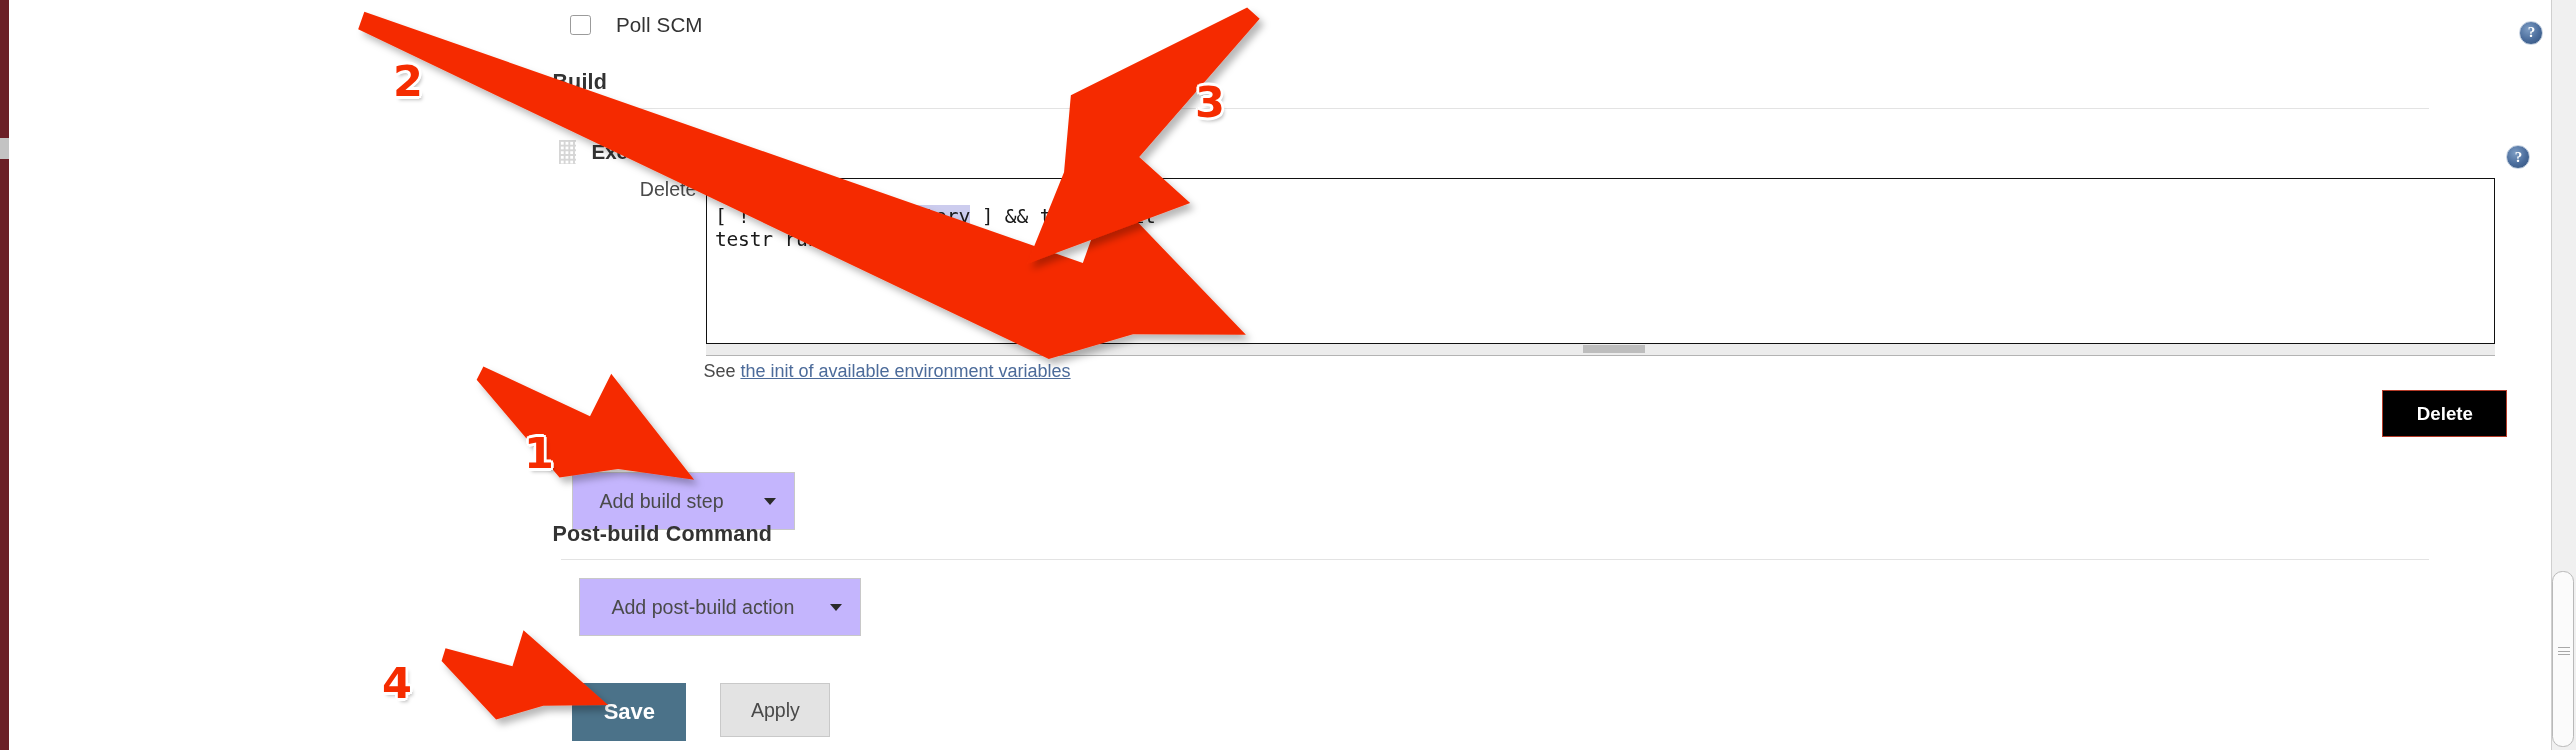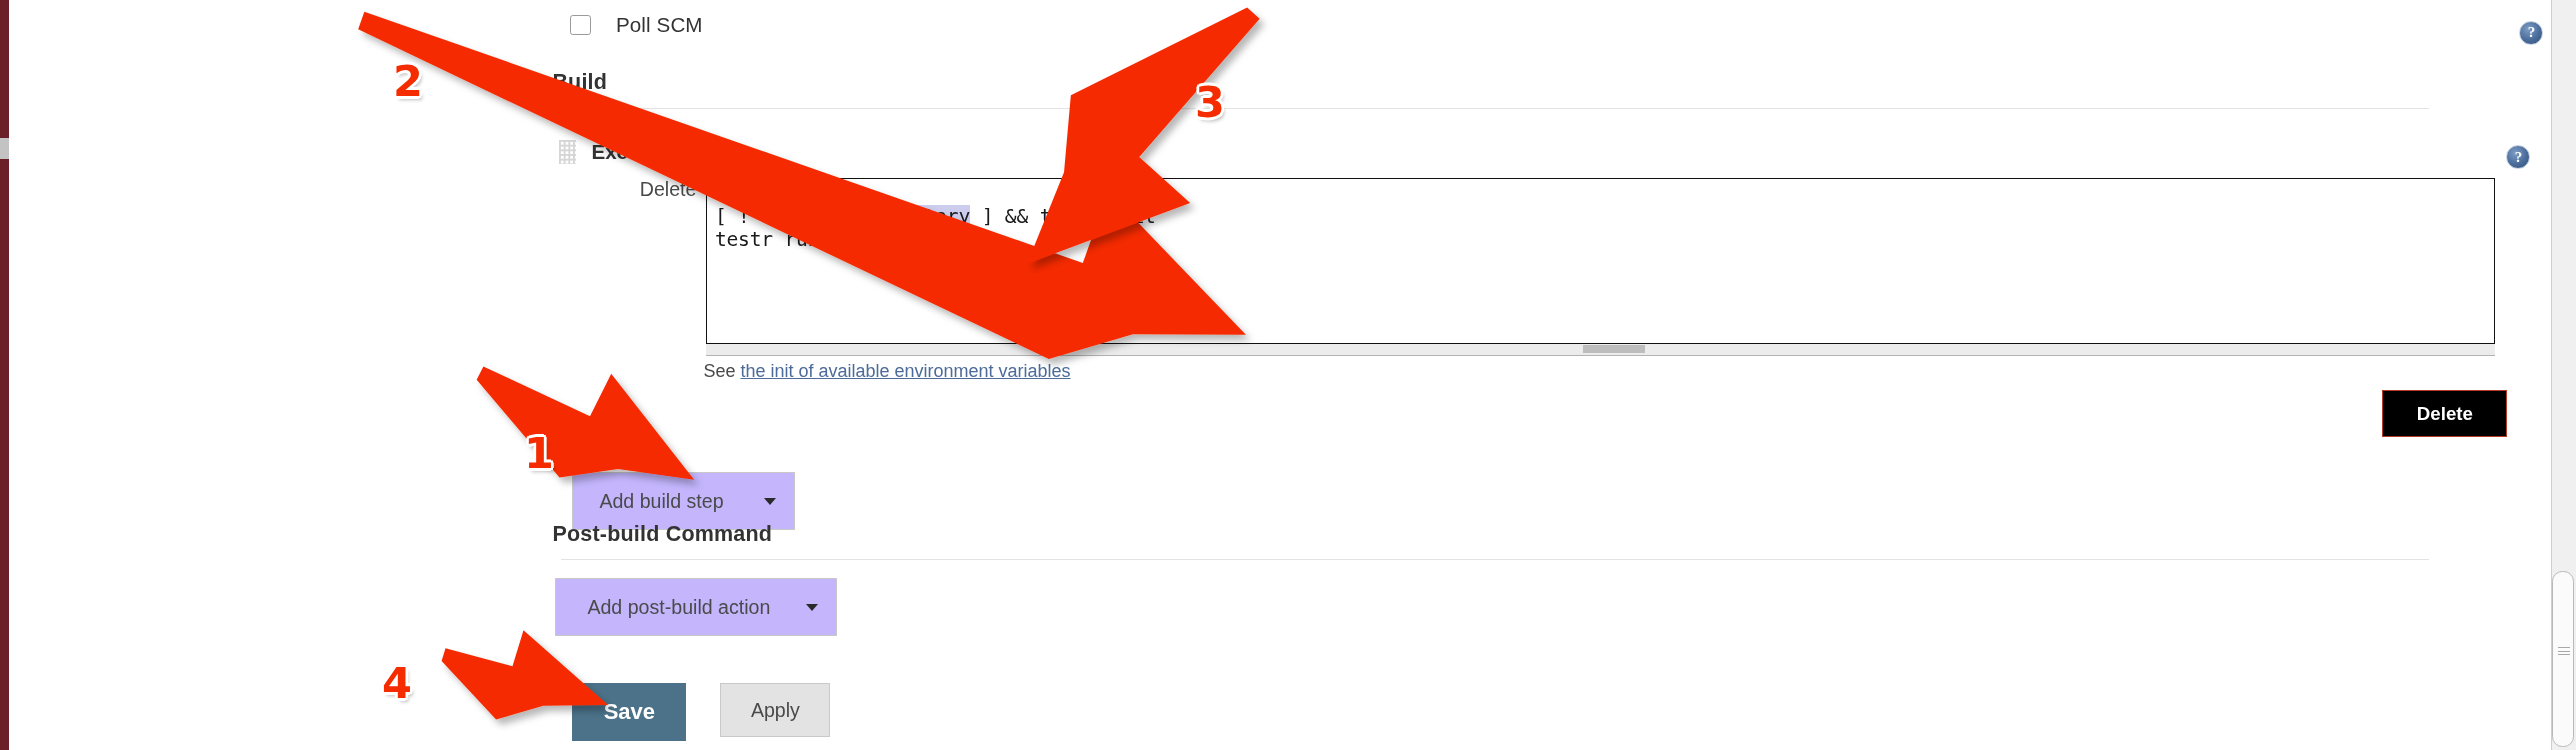--- a/index.html
+++ b/index.html
@@ -212,21 +212,21 @@
   }
   .caret {
     width: 0; height: 0;
     border-left: 6.5px solid transparent;
     border-right: 6.5px solid transparent;
     border-top: 7.5px solid #2a2a2a;
     margin-left: 24px;
   }
 
   #add-build-step-button { left: 563px; top: 472px; width: 223px; height: 58px; }
-  #add-post-build-button { left: 546px; top: 578px; width: 282px; height: 58px; padding-left: 31px; }
+  #add-post-build-button { left: 570px; top: 578px; width: 282px; height: 58px; padding-left: 31px; }
 
   
   #save-button {
     position: absolute;
     left: 563px; top: 683px;
     width: 114px; height: 58px;
     background: #4b7289;
     color: #ffffff;
     font-size: 22px;
     font-weight: bold;

